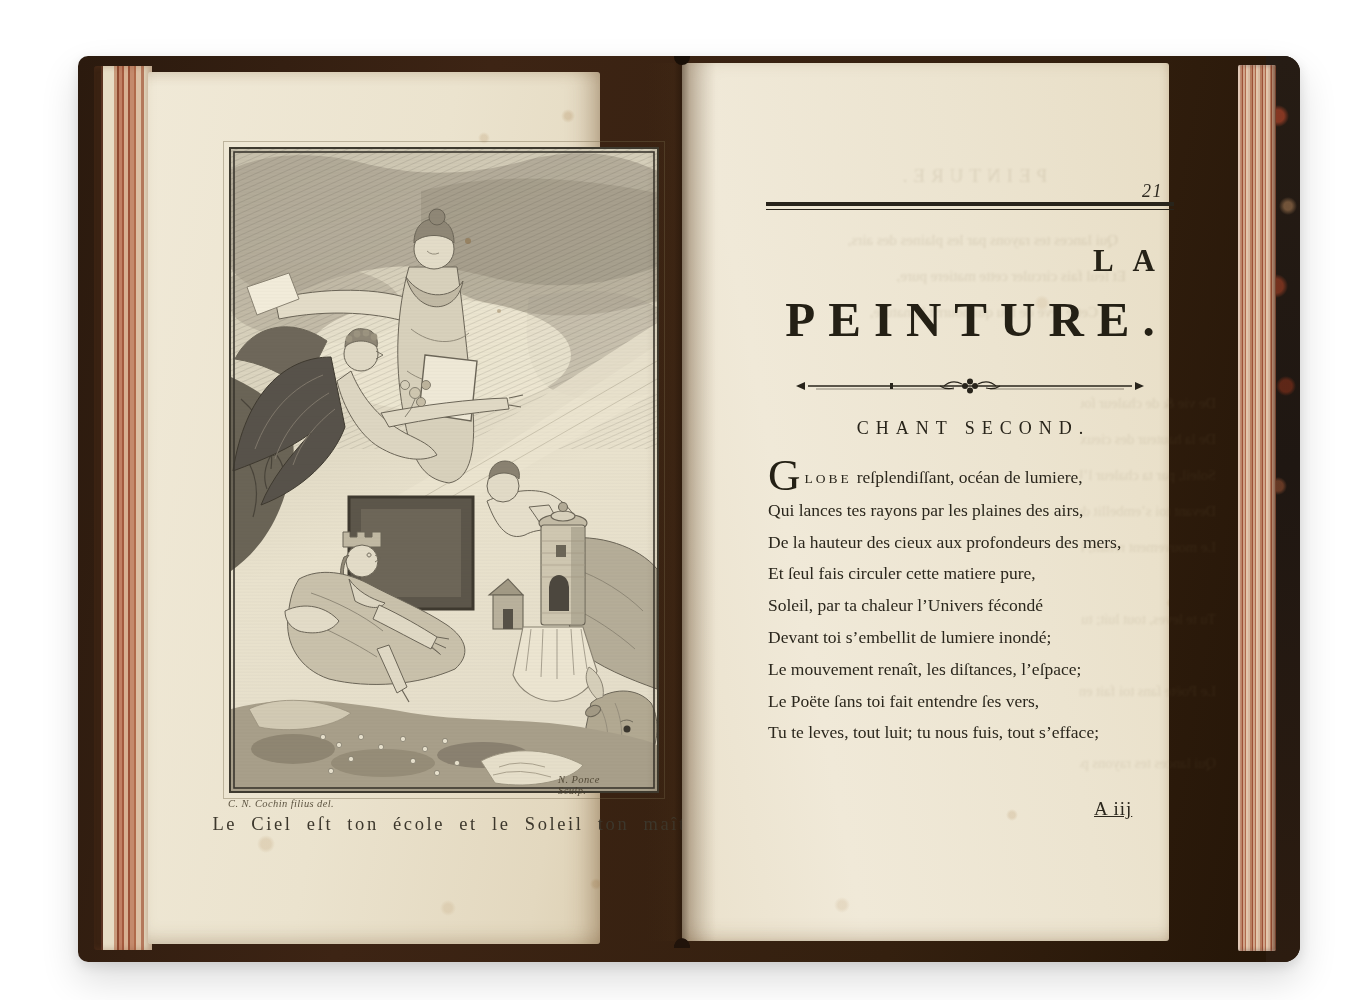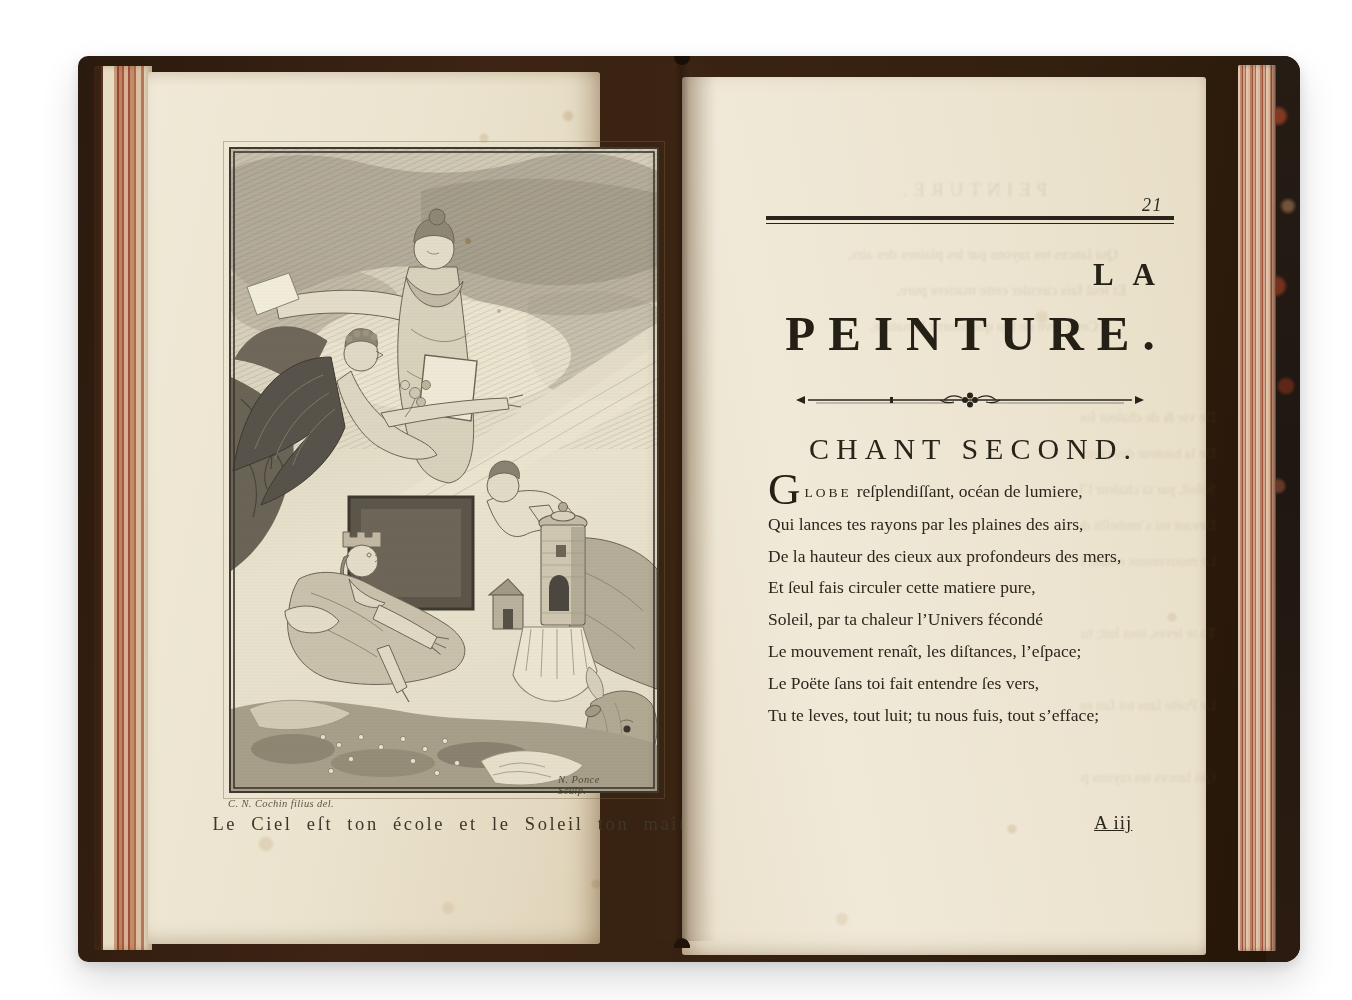--- a/index.html
+++ b/index.html
@@ -36,28 +36,28 @@
   .page-left{left:70px;top:16px;width:452px;height:872px;
         background:
           radial-gradient(circle at 420px 44px, rgba(155,108,48,.20) 0 3px, transparent 7px),
           radial-gradient(circle at 336px 66px, rgba(155,108,48,.16) 0 3px, transparent 6px),
           radial-gradient(circle at 498px 120px, rgba(155,108,48,.14) 0 2px, transparent 5px),
           radial-gradient(circle at 118px 772px, rgba(155,108,48,.15) 0 5px, transparent 9px),
           radial-gradient(circle at 300px 836px, rgba(155,108,48,.12) 0 4px, transparent 8px),
           radial-gradient(circle at 448px 812px, rgba(155,108,48,.17) 0 3px, transparent 6px),
           linear-gradient(101deg,#f0e9d7 0%,#ebe3ce 50%,#e3d8bf 88%,#ddd0b4 100%);
         box-shadow:inset -22px 0 26px -14px rgba(100,65,30,.40), inset 0 -14px 20px -12px rgba(120,85,45,.28), inset 0 10px 14px -10px rgba(120,85,45,.20);}
-  .page-right{left:604px;top:21px;width:524px;height:878px;
+  .page-right{left:604px;top:7px;width:452px;height:878px;
         background:
           radial-gradient(circle at 360px 240px, rgba(155,108,48,.10) 0 4px, transparent 8px),
           radial-gradient(circle at 490px 540px, rgba(155,108,48,.13) 0 3px, transparent 6px),
           radial-gradient(circle at 330px 752px, rgba(155,108,48,.16) 0 3px, transparent 6px),
           radial-gradient(circle at 160px 842px, rgba(155,108,48,.12) 0 4px, transparent 8px),
           linear-gradient(259deg,#e8dec6 0%,#ece4d0 35%,#f0e9d8 72%,#eae1cc 100%);
-        box-shadow:inset 22px 0 26px -14px rgba(100,65,30,.38), inset 0 -14px 20px -12px rgba(120,85,45,.25), inset -6px 0 10px -6px rgba(140,100,60,.25);}
+        box-shadow:inset 22px 0 26px -14px rgba(100,65,30,.38), inset 0 -14px 20px -12px rgba(120,85,45,.25), inset -6px 0 10px -6px rgba(140,100,60,.25);padding-left:35px;}
   .gutter{position:absolute;left:568px;top:7px;width:70px;height:878px;pointer-events:none;
         background:linear-gradient(90deg,rgba(70,45,22,0) 0%,rgba(70,45,22,.20) 40%,rgba(35,20,8,.42) 50%,rgba(70,45,22,.18) 62%,rgba(70,45,22,0) 100%);}
   .notch-top{position:absolute;left:596px;top:0;width:16px;height:9px;background:#190f07;border-radius:0 0 8px 8px;}
   .notch-bottom{position:absolute;left:594px;bottom:14px;width:20px;height:12px;background:radial-gradient(ellipse at 50% 100%,#20130a 55%,rgba(32,19,10,0) 60%);}
   
   .plate{position:absolute;left:81px;top:75px;width:426px;height:642px;
         border:2px solid #3e3a2f;outline:1px solid rgba(115,103,72,.40);outline-offset:5px;
         background:#e9e2cd;}
   .plate svg{display:block;}
   .credit{position:absolute;font-style:italic;font-size:10.5px;color:rgba(72,63,44,.88);letter-spacing:.4px;}
@@ -68,21 +68,21 @@
   
   .pagenum{position:absolute;left:460px;top:118px;font-style:italic;font-size:18px;letter-spacing:1.5px;color:#2e2a21;}
   .rule-double{position:absolute;left:84px;top:139px;width:408px;height:3px;
         border-top:4px solid #28241b;border-bottom:1.5px solid #28241b;}
   .title-la{position:absolute;left:84px;top:180px;width:408px;text-align:right;
         font-size:31px;font-weight:700;letter-spacing:19px;text-indent:19px;color:#262217;}
   .title-main{position:absolute;left:84px;top:228px;width:408px;text-align:center;
         font-size:49px;font-weight:700;letter-spacing:13px;text-indent:13px;color:#242015;}
   .ornament{position:absolute;left:112px;top:314px;}
   .chant{position:absolute;left:84px;top:355px;width:408px;text-align:center;
-        font-size:30px;letter-spacing:7px;text-indent:7px;color:#28241a;font-weight:400;}
+        font-size:18px;letter-spacing:7px;text-indent:7px;color:#28241a;font-weight:400;}
   .poem{position:absolute;left:86px;top:399px;width:448px;font-size:17.5px;line-height:31.8px;color:#2b271d;}
   .poem .line{white-space:nowrap;}
   .dropcap{font-size:45px;line-height:0;vertical-align:-7px;margin-right:4px;color:#242015;}
   .smallcaps{font-size:13.5px;letter-spacing:3px;margin-right:5px;}
   .sig{position:absolute;left:412px;top:735px;font-size:19px;letter-spacing:1px;color:#2b271d;text-decoration:underline;}
   
   .ghost{position:absolute;transform:scaleX(-1);filter:blur(1.1px);color:#7d6c4b;opacity:.17;
         white-space:nowrap;overflow:hidden;pointer-events:none;font-size:15px;}
   .ghost-title{left:110px;top:102px;width:360px;text-align:center;font-size:19px;letter-spacing:6px;opacity:.15;}
   .g1{left:96px;top:169px;width:340px;}
@@ -312,20 +312,21 @@
       </svg>
 
       <div class="chant">CHANT SECOND.</div>
 
       <div class="poem">
         <div class="line"><span class="dropcap">G</span><span class="smallcaps">LOBE</span><span>reſplendiſſant, océan de lumiere,</span></div>
         <div class="line">Qui lances tes rayons par les plaines des airs,</div>
         <div class="line">De la hauteur des cieux aux profondeurs des mers,</div>
         <div class="line">Et ſeul fais circuler cette matiere pure,</div>
         <div class="line">Soleil, par ta chaleur l’Univers fécondé</div>
+        <div class="line">Devant toi s’embellit de lumiere inondé;</div>
         <div class="line">Le mouvement renaît, les diſtances, l’eſpace;</div>
         <div class="line">Le Poëte ſans toi fait entendre ſes vers,</div>
         <div class="line">Tu te leves, tout luit; tu nous fuis, tout s’efface;</div>
       </div>
 
       <div class="sig">A iij</div>
     </div>
 
     <div class="gutter"></div>
     <div class="notch-top"></div>

